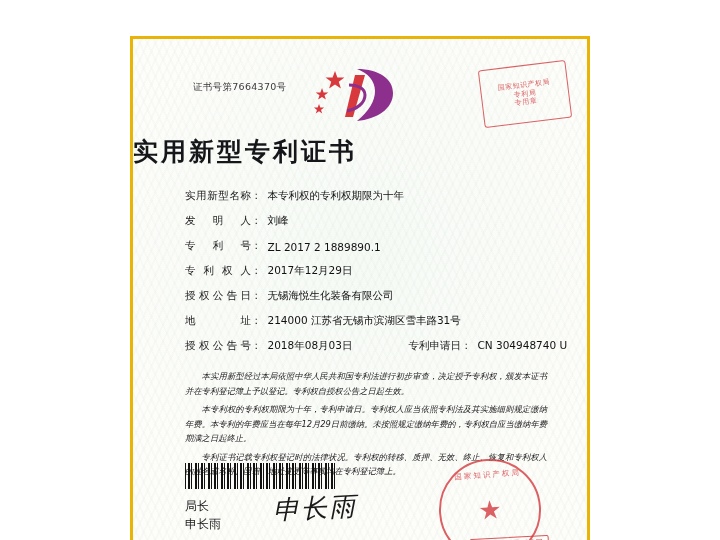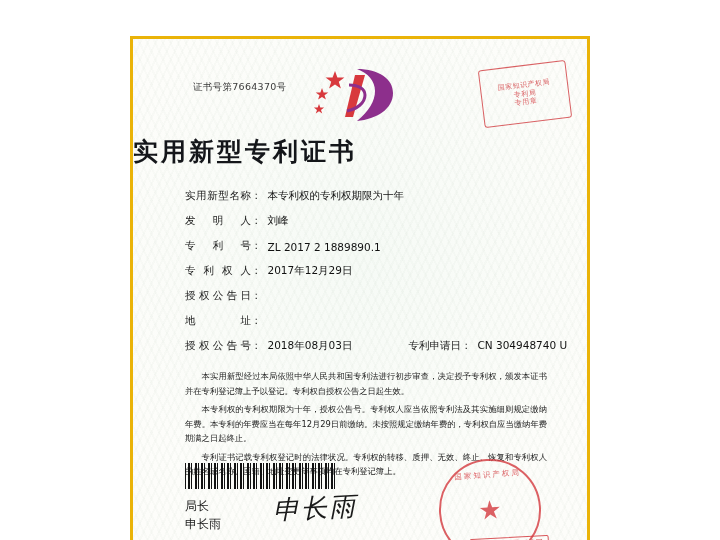--- a/index.html
+++ b/index.html
@@ -148,20 +148,21 @@
     top: 330px;
     width: 362px;
     font-size: 8.3px;
     line-height: 1.75;
     color: #222;
     text-align: justify;
   }
   .paragraphs p {
     margin: 0 0 4px 0;
     text-indent: 2em;
+    font-style: italic;
   }
 
   
   .barcode {
     position: absolute;
     left: 52px;
     top: 424px;
     width: 150px;
     height: 26px;
     background:
@@ -302,43 +303,45 @@
 
       <div class="field-row">
         <span class="field-label spread">专利权人</span>
         <span class="field-sep">：</span>
         <span class="field-value">2017年12月29日</span>
       </div>
 
       <div class="field-row">
         <span class="field-label spread">授权公告日</span>
         <span class="field-sep">：</span>
+        <span class="field-value">无锡海悦生化装备有限公司</span>
       </div>
 
       <div class="field-row">
         <span class="field-label spread">地址</span>
         <span class="field-sep">：</span>
+        <span class="field-value">214000 江苏省无锡市滨湖区雪丰路31号</span>
       </div>
 
       <div class="field-row two-col">
         <span class="field-label spread">授权公告号</span>
         <span class="field-sep">：</span>
         <span class="field-value">2018年08月03日</span>
         <span class="second">
           <span class="field-label">专利申请日</span>
           <span class="field-sep">：</span>
           <span class="field-value">CN 304948740 U</span>
         </span>
       </div>
 
     </div>
 
     <div class="paragraphs">
       <p>本实用新型经过本局依照中华人民共和国专利法进行初步审查，决定授予专利权，颁发本证书并在专利登记簿上予以登记。专利权自授权公告之日起生效。</p>
-      <p>本专利权的专利权期限为十年，授权公告号。专利权人应当依照专利法及其实施细则规定缴纳年费。本专利的年费应当在每年12月29日前缴纳。未按照规定缴纳年费的，专利权自应当缴纳年费期满之日起终止。</p>
+      <p>本专利权的专利权期限为十年，专利申请日。专利权人应当依照专利法及其实施细则规定缴纳年费。本专利的年费应当在每年12月29日前缴纳。未按照规定缴纳年费的，专利权自应当缴纳年费期满之日起终止。</p>
       <p>专利证书记载专利权登记时的法律状况。专利权的转移、质押、无效、终止、恢复和专利权人的姓名或名称、国籍、地址变更等事项均在专利登记簿上。</p>
     </div>
 
     <div class="barcode"></div>
 
     <div class="sign-label">
       <div>局长</div>
       <div>申长雨</div>
     </div>
     <div class="sign-handwriting">申长雨</div>

